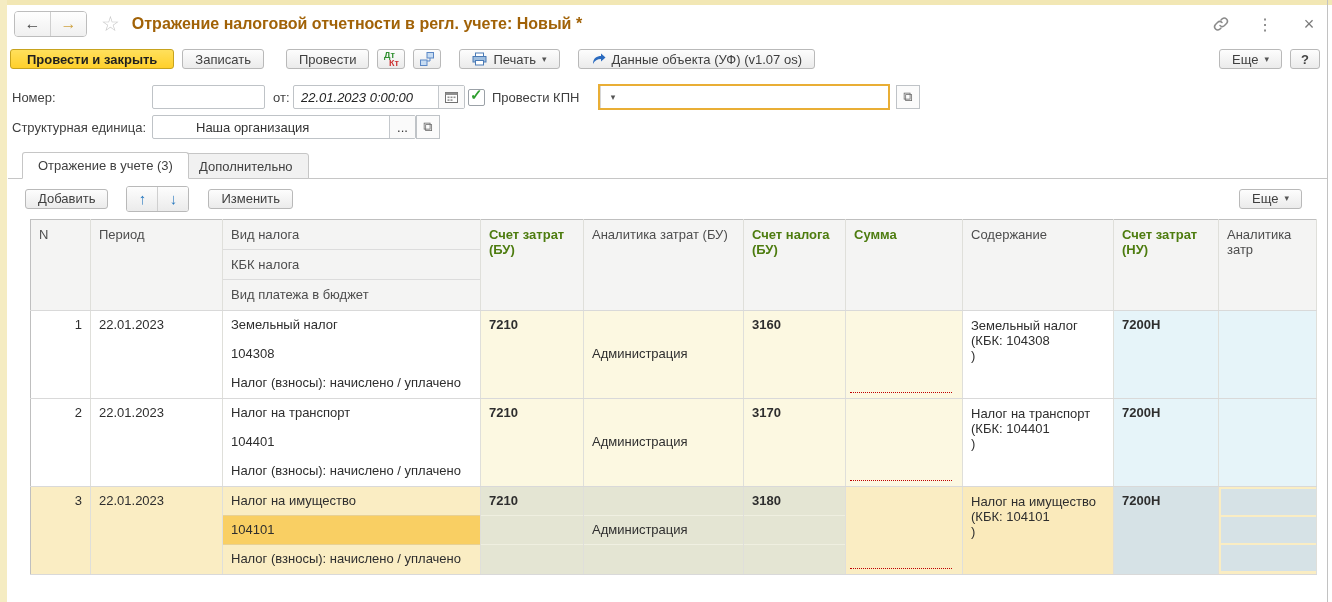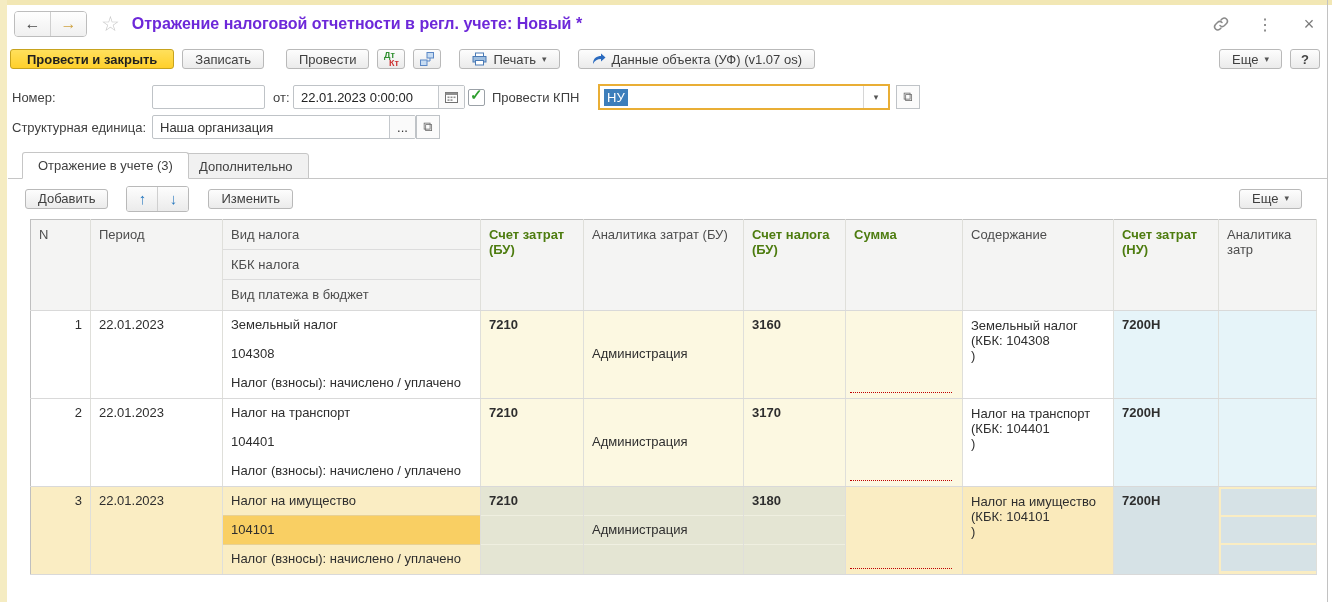--- a/index.html
+++ b/index.html
@@ -13,21 +13,21 @@
   .frame-left{position:absolute;top:0;left:0;width:7px;bottom:0;background:#F5ECC2;}
   .frame-right{position:absolute;top:0;right:4px;width:1px;bottom:0;background:#C2C2C2;}
 
   
   .titlebar{position:absolute;top:7px;left:14px;right:14px;height:34px;display:flex;align-items:center;}
   .navgroup{display:flex;border:1px solid #BDBDBD;border-radius:4px;overflow:hidden;background:#FDFDFD;}
   .navbtn{width:35px;height:24px;display:flex;align-items:center;justify-content:center;font-size:16px;background:linear-gradient(#FEFEFE,#F0F0F0);}
   .navbtn.back{color:#4A4A4A;border-right:1px solid #CFCFCF;}
   .navbtn.fwd{color:#CFA343;}
   .star{color:#C9C9C9;font-size:21px;margin:0 12px 0 14px;}
-  .wtitle{font-size:16px;font-weight:bold;color:#6d28d9;white-space:nowrap;}
+  .wtitle{font-size:16px;font-weight:bold;color:#a16207;white-space:nowrap;}
   .tb-right{margin-left:auto;display:flex;align-items:center;gap:26px;color:#7A7A7A;}
   .tb-right .ic{width:18px;height:18px;display:flex;align-items:center;justify-content:center;font-size:16px;}
 
   
   .toolbar{position:absolute;top:45px;left:10px;right:12px;height:28px;display:flex;align-items:center;gap:8px;}
   .btn{height:20px;box-sizing:border-box;padding:0 12px;display:inline-flex;align-items:center;gap:6px;
        background:linear-gradient(#FDFDFD,#EBEBEB);border:1px solid #B9B9B9;border-radius:3px;
        font-size:13px;color:#3F3F3F;white-space:nowrap;}
   .btn.primary{background:linear-gradient(#FFE05C,#FFD02B);border-color:#C7A31E;font-weight:bold;color:#1F1F1F;padding:0 16px;}
   .btn.disabled{color:#A9A9A9;background:linear-gradient(#FBFBFB,#F1F1F1);border-color:#C9C9C9;}
@@ -39,32 +39,32 @@
   .sp14{margin-left:14px;} .sp16{margin-left:10px;} .flexsp{flex:1;}
   .qbtn{width:30px;justify-content:center;padding:0;font-weight:bold;color:#444;}
 
   
   .frow{position:absolute;left:12px;right:12px;height:26px;display:flex;align-items:center;}
   .r1{top:84px;} .r2{top:114px;}
   .flabel{color:#3F3F3F;}
   .field{box-sizing:border-box;height:24px;border:1px solid #BFC3C7;background:#fff;display:flex;align-items:center;}
   .num-field{position:absolute;left:140px;width:113px;border-radius:2px;}
   .ot-label{position:absolute;left:261px;}
-  .date-field{position:absolute;left:281px;width:172px;border-radius:2px;}
+  .date-field{position:absolute;left:281px;width:172px;border-radius:2px;font-style:italic;}
   .date-text{flex:1;padding:0 7px;color:#222;}
   .mini-btn{width:25px;height:100%;border-left:1px solid #C4C8CC;display:flex;align-items:center;justify-content:center;background:#FAFAFA;}
   .chk-wrap{position:absolute;left:456px;display:flex;align-items:center;gap:7px;}
   .chkbox{width:15px;height:15px;border:1px solid #9BA1A7;border-radius:2px;background:#fff;position:relative;}
   .chkbox .mark{position:absolute;left:1px;top:-4px;color:#2E9E2E;font-size:15px;font-weight:bold;}
   .kpn-combo{position:absolute;left:586px;width:292px;height:26px;border:2px solid #E9AE35;background:#fff;display:flex;align-items:stretch;box-sizing:border-box;}
   .kpn-val{flex:1;display:flex;align-items:center;padding:0 4px;}
   .kpn-val span{background:#3D7EBB;color:#fff;padding:0 3px;line-height:17px;}
   .combo-dd{width:24px;border-left:1px solid #D6D6D6;display:flex;align-items:center;justify-content:center;background:#fff;}
   .open-btn{position:absolute;left:884px;width:24px;height:24px;border:1px solid #BFC3C7;background:#FBFBFB;display:flex;align-items:center;justify-content:center;color:#666;font-size:13px;box-sizing:border-box;}
-  .unit-field{position:absolute;left:140px;width:264px;border-radius:2px;}
+  .unit-field{position:absolute;left:140px;width:264px;border-radius:2px;padding-left:36px;}
   .unit-text{flex:1;padding:0 7px;}
   .unit-open{position:absolute;left:404px;width:24px;height:24px;border:1px solid #BFC3C7;background:#FBFBFB;display:flex;align-items:center;justify-content:center;color:#666;box-sizing:border-box;}
 
   
   .tabs{position:absolute;top:150px;left:8px;right:5px;height:28px;border-bottom:1px solid #C6C6C6;}
   .tab{position:absolute;bottom:-1px;height:27px;box-sizing:border-box;line-height:25px;padding:0 15px;
        border:1px solid #C6C6C6;border-radius:3px 3px 0 0;color:#3F3F3F;background:#F1F1F1;}
   .tab.active{left:14px;background:#fff;border-bottom:1px solid #fff;z-index:2;}
   .tab.t2{left:175px;height:26px;}
 
@@ -200,23 +200,20 @@
       </svg>
     </span>
   </div>
   <div class="chk-wrap">
     <div class="chkbox">
         <span class="mark">✓</span>
       </div>
     <span class="flabel">Провести КПН</span>
   </div>
   <div class="kpn-combo">
-    <div class="kpn-val">
-        <span>НУ</span>
-      </div>
     <div class="combo-dd">
         <span class="caret">▾</span>
       </div>
   </div>
   <div class="open-btn">⧉</div>
 </div>
 
 <div class="frow r2">
   <span class="flabel">Структурная единица:</span>
   <div class="field unit-field">

